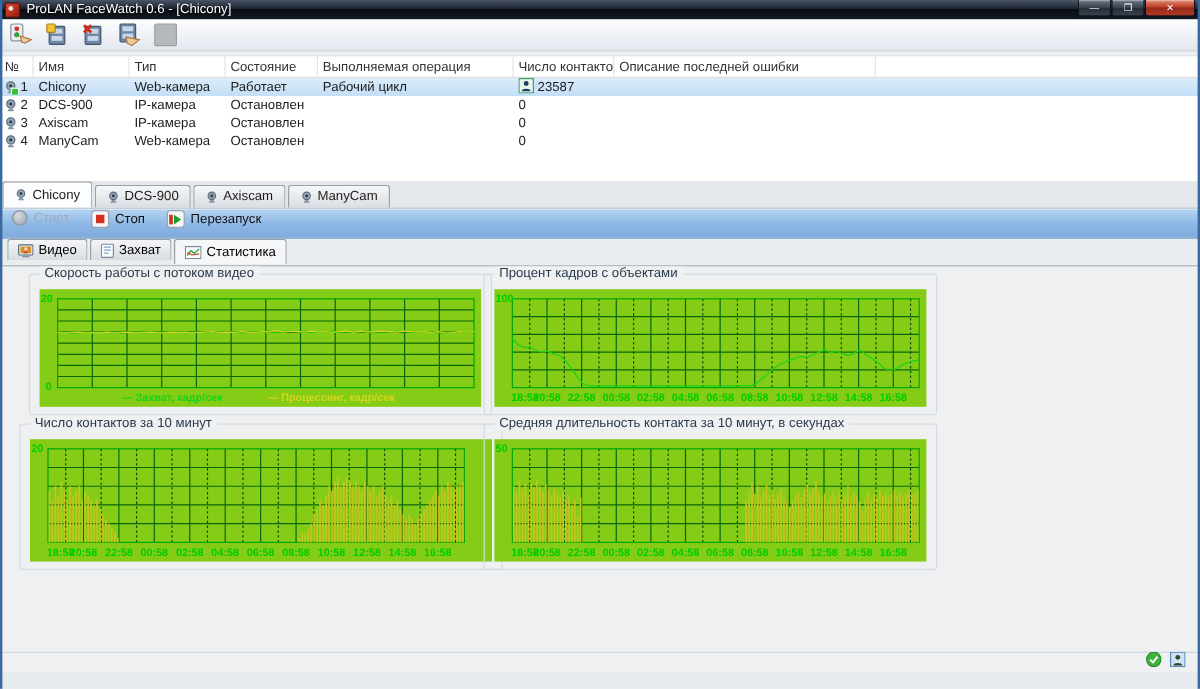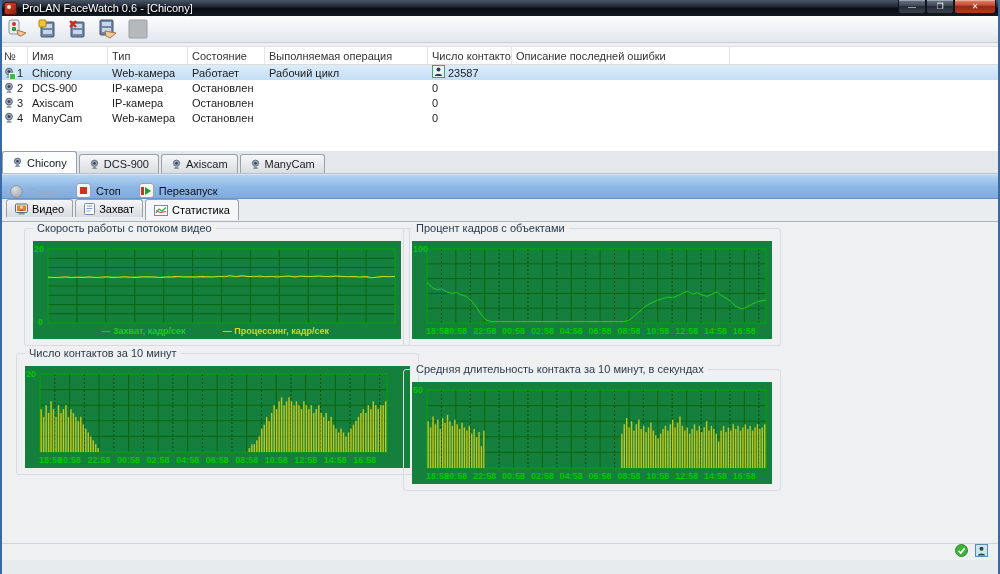--- a/index.html
+++ b/index.html
@@ -41,21 +41,21 @@
   .contacts-cell{display:flex;align-items:center;gap:3px;}
   .camicon{position:relative;width:12px;height:12px;flex:0 0 12px;}
   .runbadge{position:absolute;right:-1px;bottom:-1px;width:5px;height:5px;background:#35c13a;border:1px solid #fff;}
 
   
   .camera-tabs{height:22px;background:#e4e8ec;display:flex;align-items:flex-end;padding-left:2px;border-bottom:1px solid #b9c0c8;}
   .ctab{display:flex;align-items:center;gap:4px;font-size:11px;color:#1b1b1b;border:1px solid #98a0a8;border-bottom:none;border-radius:3px 3px 0 0;padding:0 9px;height:18px;background:linear-gradient(#f6f7f8,#d9dde2);margin-right:2px;}
   .ctab.active{height:21px;background:#fcfdfe;position:relative;z-index:2;}
 
   
-  .control-strip{height:23px;background:linear-gradient(#b4d3f1,#8cb6e5 55%,#7fabdd);border-top:1px solid #d3e5f7;border-bottom:1px solid #6a93c2;display:flex;align-items:flex-end;gap:18px;padding-left:10px;font-size:11px;color:#111;}
+  .control-strip{height:23px;background:linear-gradient(#b4d3f1,#8cb6e5 55%,#7fabdd);border-top:1px solid #d3e5f7;border-bottom:1px solid #6a93c2;display:flex;align-items:flex-start;gap:18px;padding-left:10px;font-size:11px;color:#111;}
   .cbtn{display:flex;align-items:center;gap:5px;}
   .cbtn.disabled{color:#9aabc0;}
   .ico-start{width:11px;height:11px;border-radius:50%;background:radial-gradient(circle at 35% 30%,#d8dde2,#9aa2ab);border:1px solid #8d959e;}
   .ico-stop{width:13px;height:13px;border-radius:3px;background:#f4f6f8;border:1px solid #9aa2ab;display:flex;align-items:center;justify-content:center;}
   .ico-stop i{width:7px;height:7px;background:#d2311e;display:block;}
   .ico-restart{width:13px;height:13px;display:flex;align-items:center;justify-content:center;gap:1px;background:#f4f6f8;border:1px solid #9aa2ab;border-radius:3px;}
   .ico-restart .bar{width:3px;height:8px;background:#d2311e;}
   .ico-restart .tri{width:0;height:0;border-left:6px solid #1f9e2c;border-top:4px solid transparent;border-bottom:4px solid transparent;}
 
   
@@ -63,22 +63,22 @@
   .vtab{display:flex;align-items:center;gap:4px;font-size:11px;border:1px solid #98a0a8;border-bottom:none;border-radius:3px 3px 0 0;padding:0 8px;height:17px;background:linear-gradient(#f4f5f7,#d8dce0);margin-right:2px;}
   .vtab.active{height:20px;background:#f4f6f7;position:relative;z-index:2;}
 
   
   .stats-panel{position:relative;height:321px;background:#eef0f2;border-top:1px solid #aab2ba;}
   .gb{position:absolute;border:1px solid #d7dbdf;border-radius:3px;}
   .gb-title{position:absolute;top:-7px;left:8px;background:#eef0f2;padding:0 4px;font-size:11px;color:#2b3a4d;white-space:nowrap;}
   .gb1{left:24px;top:6px;width:384px;height:116px;}
   .gb2{left:403px;top:6px;width:376px;height:116px;}
   .gb3{left:16px;top:131px;width:384px;height:120px;padding-left:17px;}
-  .gb4{left:403px;top:147px;width:376px;height:120px;}
-  .chartbox{position:absolute;left:8px;top:12px;right:8px;bottom:6px;background:#15803d;}
+  .gb4{left:403px;top:131px;width:376px;height:120px;}
+  .chartbox{position:absolute;left:8px;top:12px;right:8px;bottom:6px;background:#84cc16;}
 
   
   .statusbar{height:16px;background:#eef0f2;border-top:1px solid #cfd4d8;display:flex;align-items:center;justify-content:flex-end;gap:7px;padding-right:12px;}
 </style>
 </head>
 <body>
 
 <div class="window">
   <div class="edge edge-l"></div>
   <div class="edge edge-r"></div>

